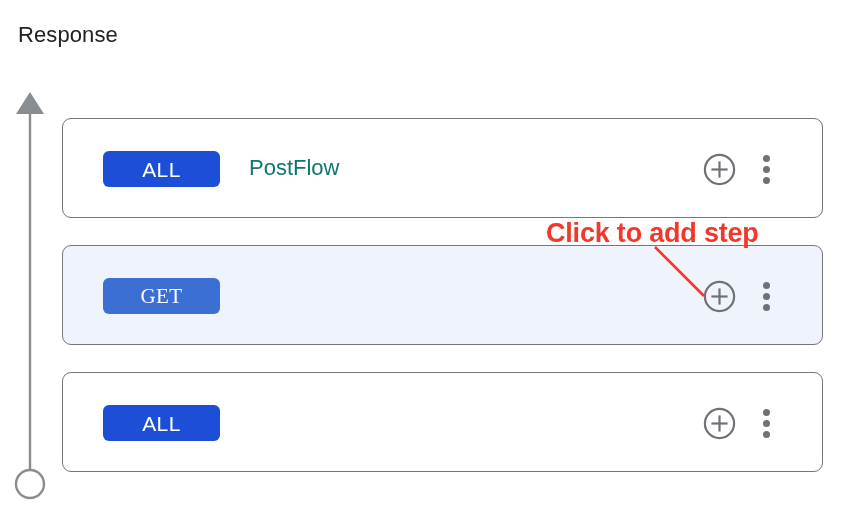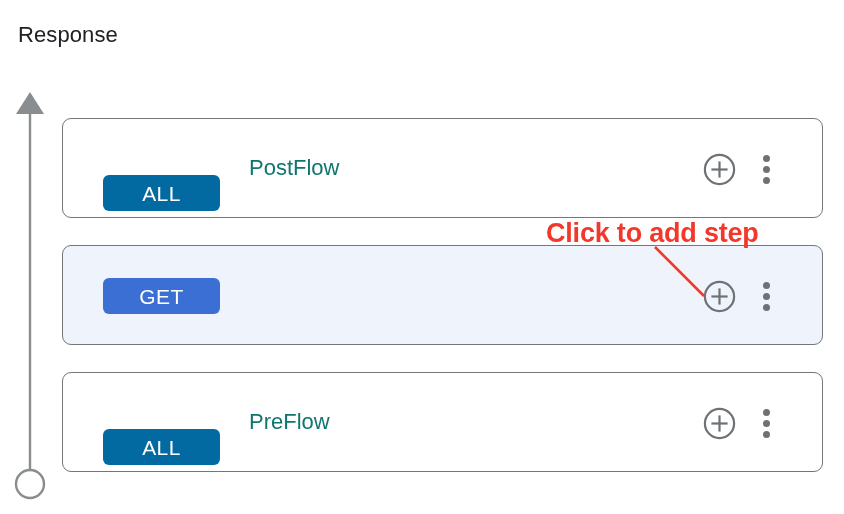--- a/index.html
+++ b/index.html
@@ -79,22 +79,22 @@
     border-radius: 6px;
     display: flex;
     align-items: center;
     justify-content: center;
     font-size: 21px;
     line-height: 21px;
     color: #ffffff;
     letter-spacing: 0.4px;
     user-select: none;
   }
-  .method-badge.badge-all { background: #0369a1; margin-top: 24px; }
-  .method-badge.badge-get { background: #3b6fd4; }
+  .method-badge.badge-all { background: #1d4ed8; }
+  .method-badge.badge-get { background: #3b6fd4; font-family: Liberation Serif, serif; }
 
   .step-label {
     position: absolute;
     left: 186px;
     font-size: 22px;
     line-height: 26px;
     color: #0f766e;
     white-space: nowrap;
   }
 
@@ -189,21 +189,20 @@
       </svg>
       <div class="kebab-menu">
         <span class="dot"></span>
         <span class="dot"></span>
         <span class="dot"></span>
       </div>
     </div>
 
     <div class="step-row">
       <div class="method-badge badge-all">ALL</div>
-      <div class="step-label">PreFlow</div>
       <svg class="add-step-btn" viewBox="0 0 33 33">
         <circle cx="16.5" cy="16.5" r="14.6" fill="none" stroke="#6e7175" stroke-width="2.2"></circle>
         <line x1="16.5" y1="8.4" x2="16.5" y2="24.6" stroke="#6e7175" stroke-width="2.2"></line>
         <line x1="8.4" y1="16.5" x2="24.6" y2="16.5" stroke="#6e7175" stroke-width="2.2"></line>
       </svg>
       <div class="kebab-menu">
         <span class="dot"></span>
         <span class="dot"></span>
         <span class="dot"></span>
       </div>

